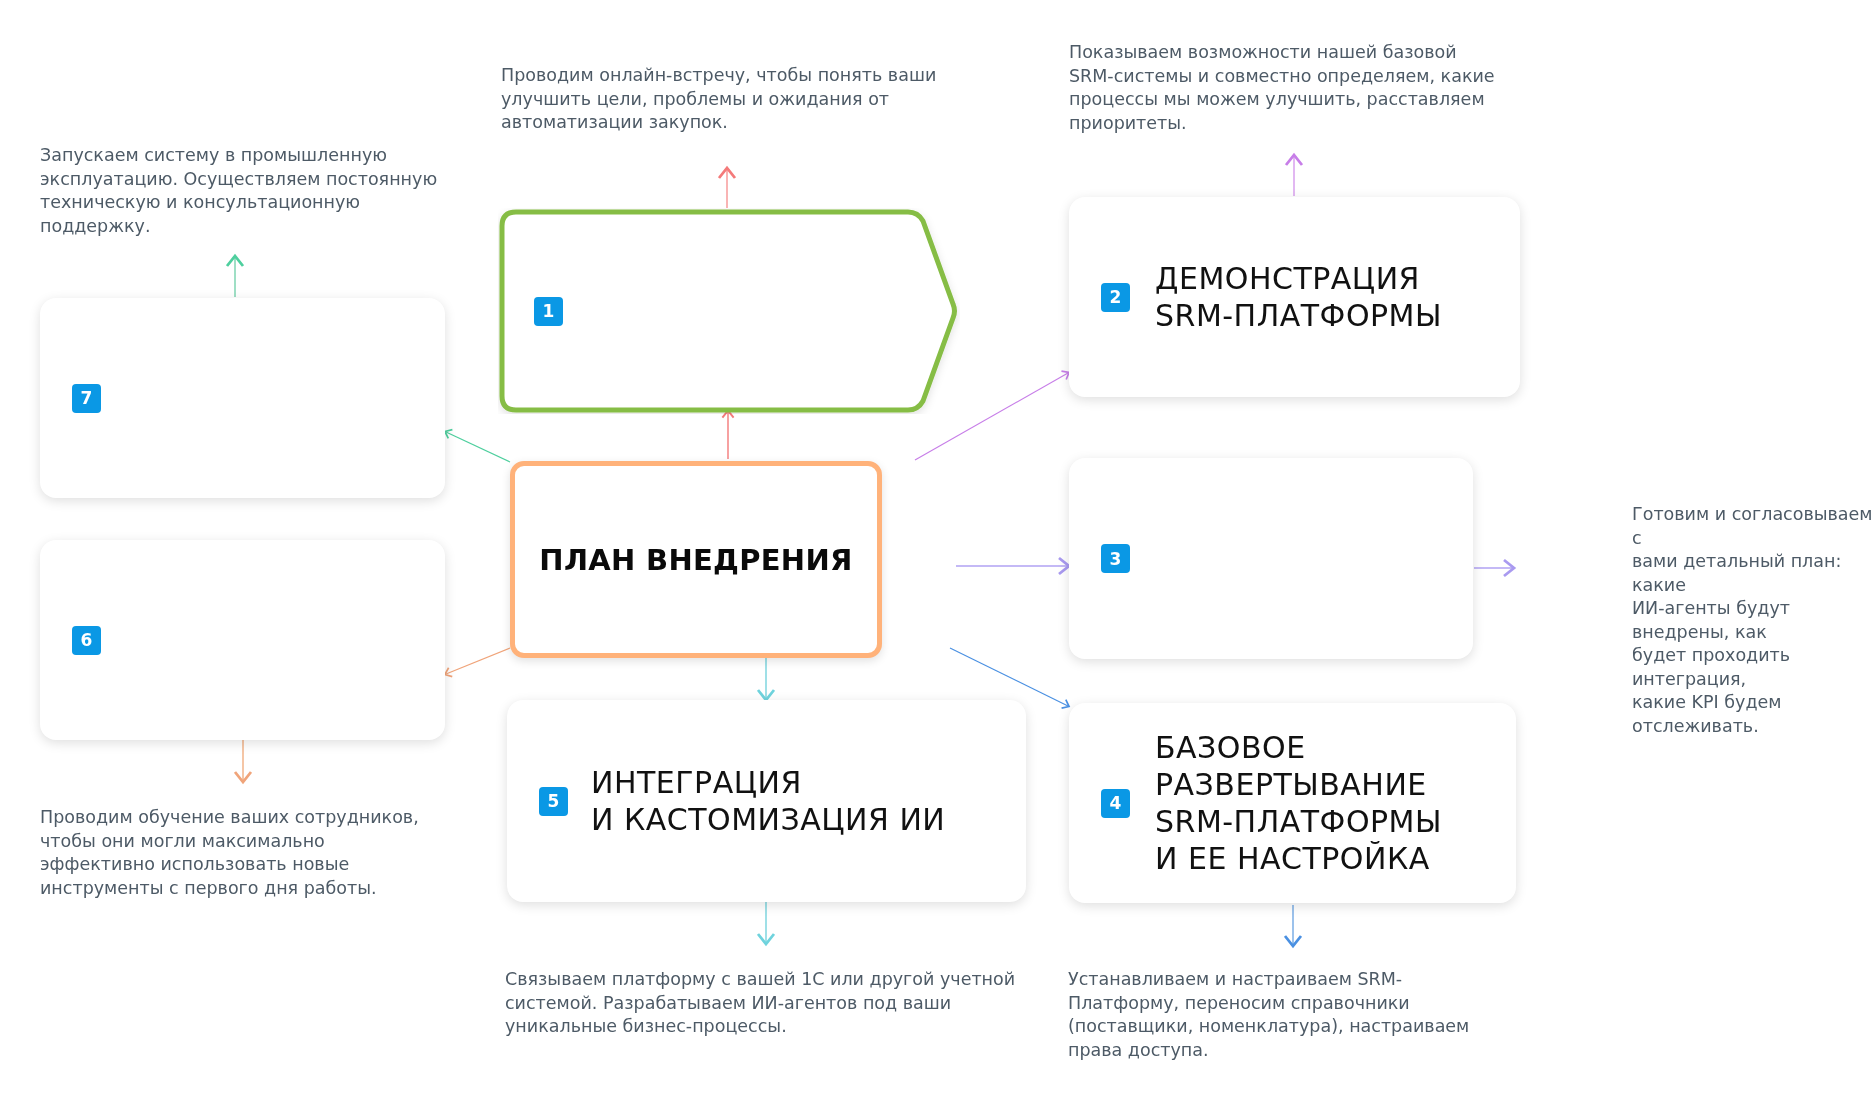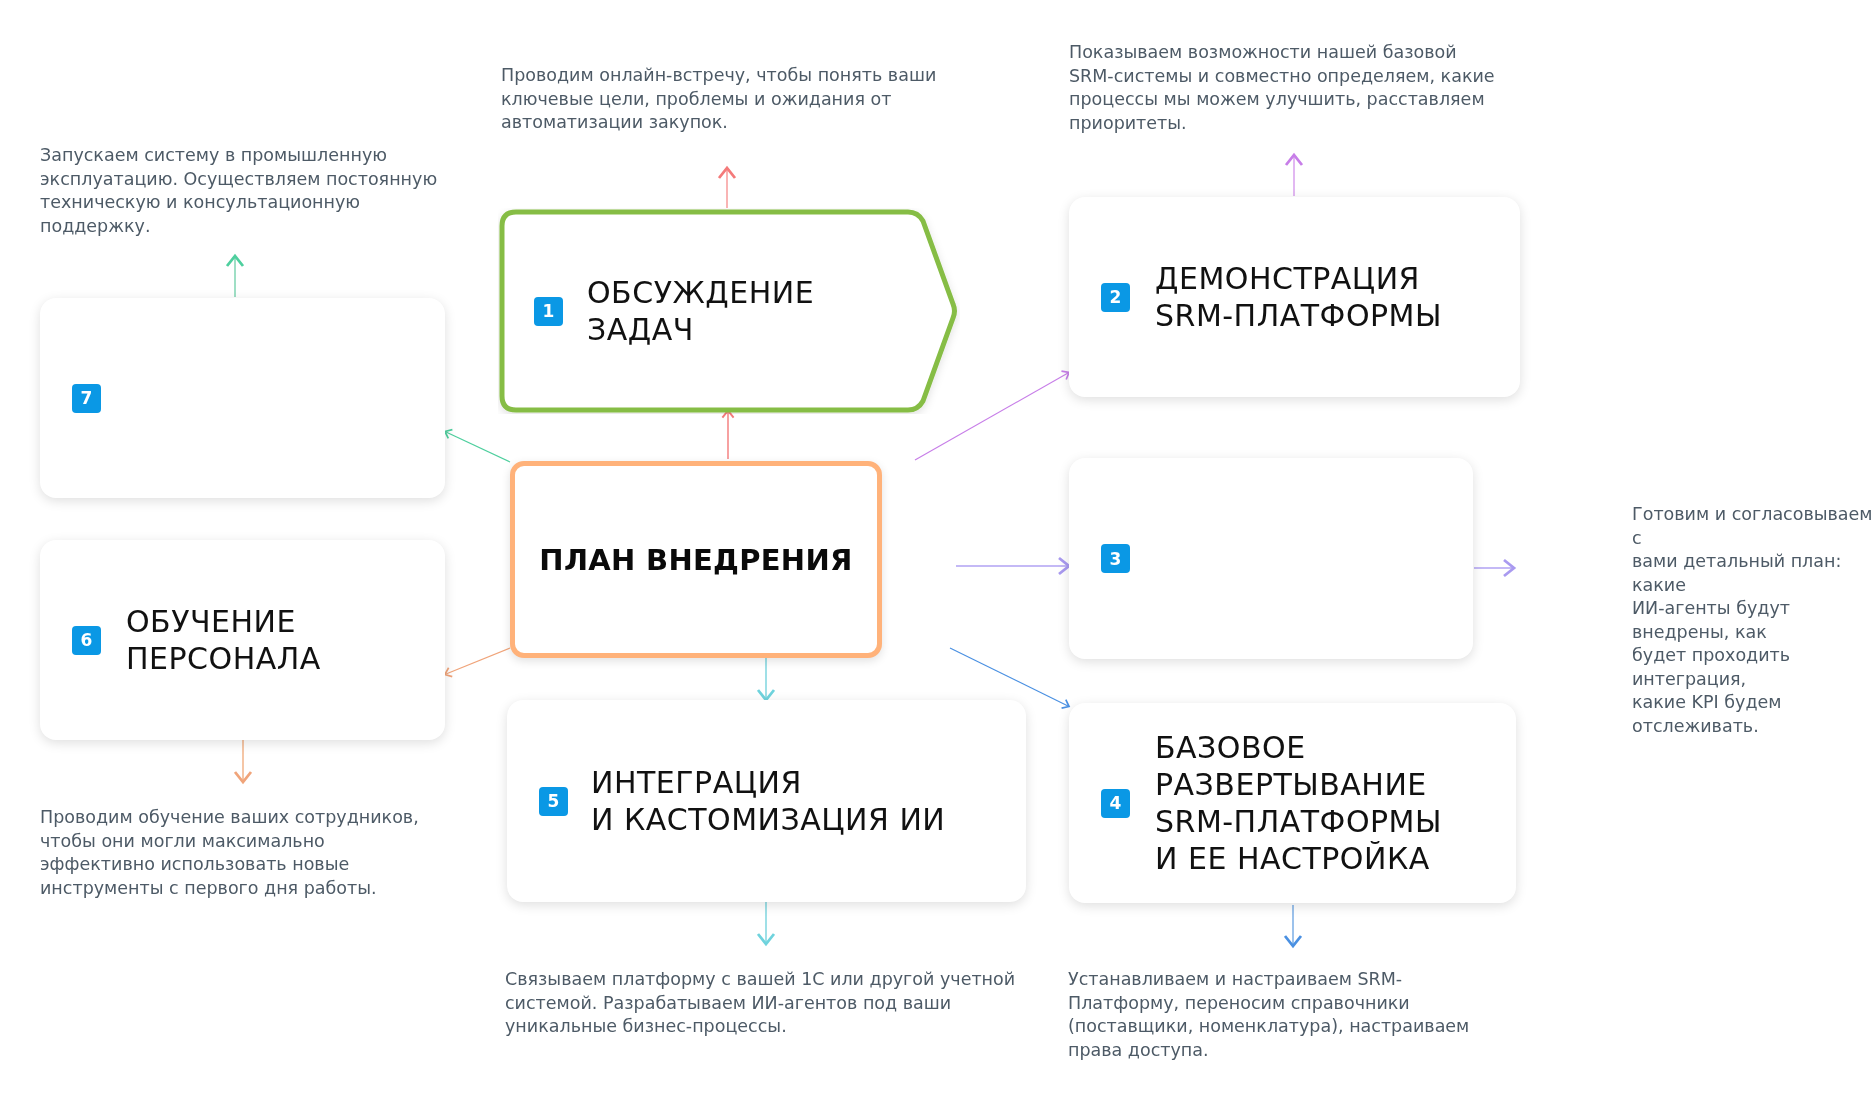--- a/index.html
+++ b/index.html
@@ -84,21 +84,21 @@
   <line x1="510" y1="648" x2="446" y2="674" stroke="#f0a47a" stroke-width="1.2" marker-end="url(#m-orange)"></line>
 
   <line x1="243" y1="740" x2="243" y2="780" stroke="#f5c6a6" stroke-width="2" marker-end="url(#m-orange)"></line>
 
   <line x1="510" y1="462" x2="446" y2="432" stroke="#4ecf9e" stroke-width="1.2" marker-end="url(#m-green)"></line>
 
   <line x1="235" y1="297" x2="235" y2="258" stroke="#9fdfc5" stroke-width="2" marker-end="url(#m-green)"></line>
 </svg>
 
 <div class="desc" style="left:501px; top:64px;">Проводим онлайн-встречу, чтобы понять ваши
-ключевые цели, проблемы и ожидания от
+улучшить цели, проблемы и ожидания от
 автоматизации закупок.</div>
 <div class="desc" style="left:1069px; top:41px;">Показываем возможности нашей базовой
 SRM-системы и совместно определяем, какие
 процессы мы можем улучшить, расставляем
 приоритеты.</div>
 <div class="desc" style="left:1612px; top:503px;margin-left:20px;">Готовим и согласовываем с
 вами детальный план: какие
 ИИ-агенты будут внедрены, как
 будет проходить интеграция,
 какие KPI будем отслеживать.</div>
@@ -121,22 +121,20 @@
 <svg class="step1-shape" viewBox="0 0 462 206">
   <defs>
     <filter id="sh" x="-5%" y="-5%" width="110%" height="115%">
         <feDropShadow dx="0" dy="3" stdDeviation="4" flood-color="#000" flood-opacity="0.12"></feDropShadow>
       </filter>
   </defs>
   <path d="M18,4 L410,4 Q420,4 425,13 L455,96 Q458,103 455,110 L425,193 Q420,202 410,202 L18,202 Q4,202 4,188 L4,18 Q4,4 18,4 Z" fill="#fff" stroke="#86bd45" stroke-width="5" stroke-linejoin="round" filter="url(#sh)"></path>
 </svg>
 <div class="step1-content">
   <div class="badge">1</div>
-  <div class="title" style="margin-left:24px;">ОБСУЖДЕНИЕ
-ЗАДАЧ</div>
 </div>
 
 <div class="center-box">
   <div class="center-title">ПЛАН ВНЕДРЕНИЯ</div>
 </div>
 
 <div class="card" style="left:1069px; top:197px; width:451px; height:200px; padding-left:32px;">
   <div class="badge">2</div>
   <div class="title">ДЕМОНСТРАЦИЯ
 SRM-ПЛАТФОРМЫ</div>
@@ -155,19 +153,17 @@
 </div>
 
 <div class="card" style="left:507px; top:700px; width:519px; height:202px; padding-left:32px;">
   <div class="badge">5</div>
   <div class="title" style="margin-left:23px;">ИНТЕГРАЦИЯ
 И КАСТОМИЗАЦИЯ ИИ</div>
 </div>
 
 <div class="card" style="left:40px; top:540px; width:405px; height:200px; padding-left:32px;">
   <div class="badge">6</div>
-  <div class="title">ОБУЧЕНИЕ
-ПЕРСОНАЛА</div>
 </div>
 
 <div class="card" style="left:40px; top:298px; width:405px; height:200px; padding-left:32px;">
   <div class="badge">7</div>
 </div>
 
 </body></html>

